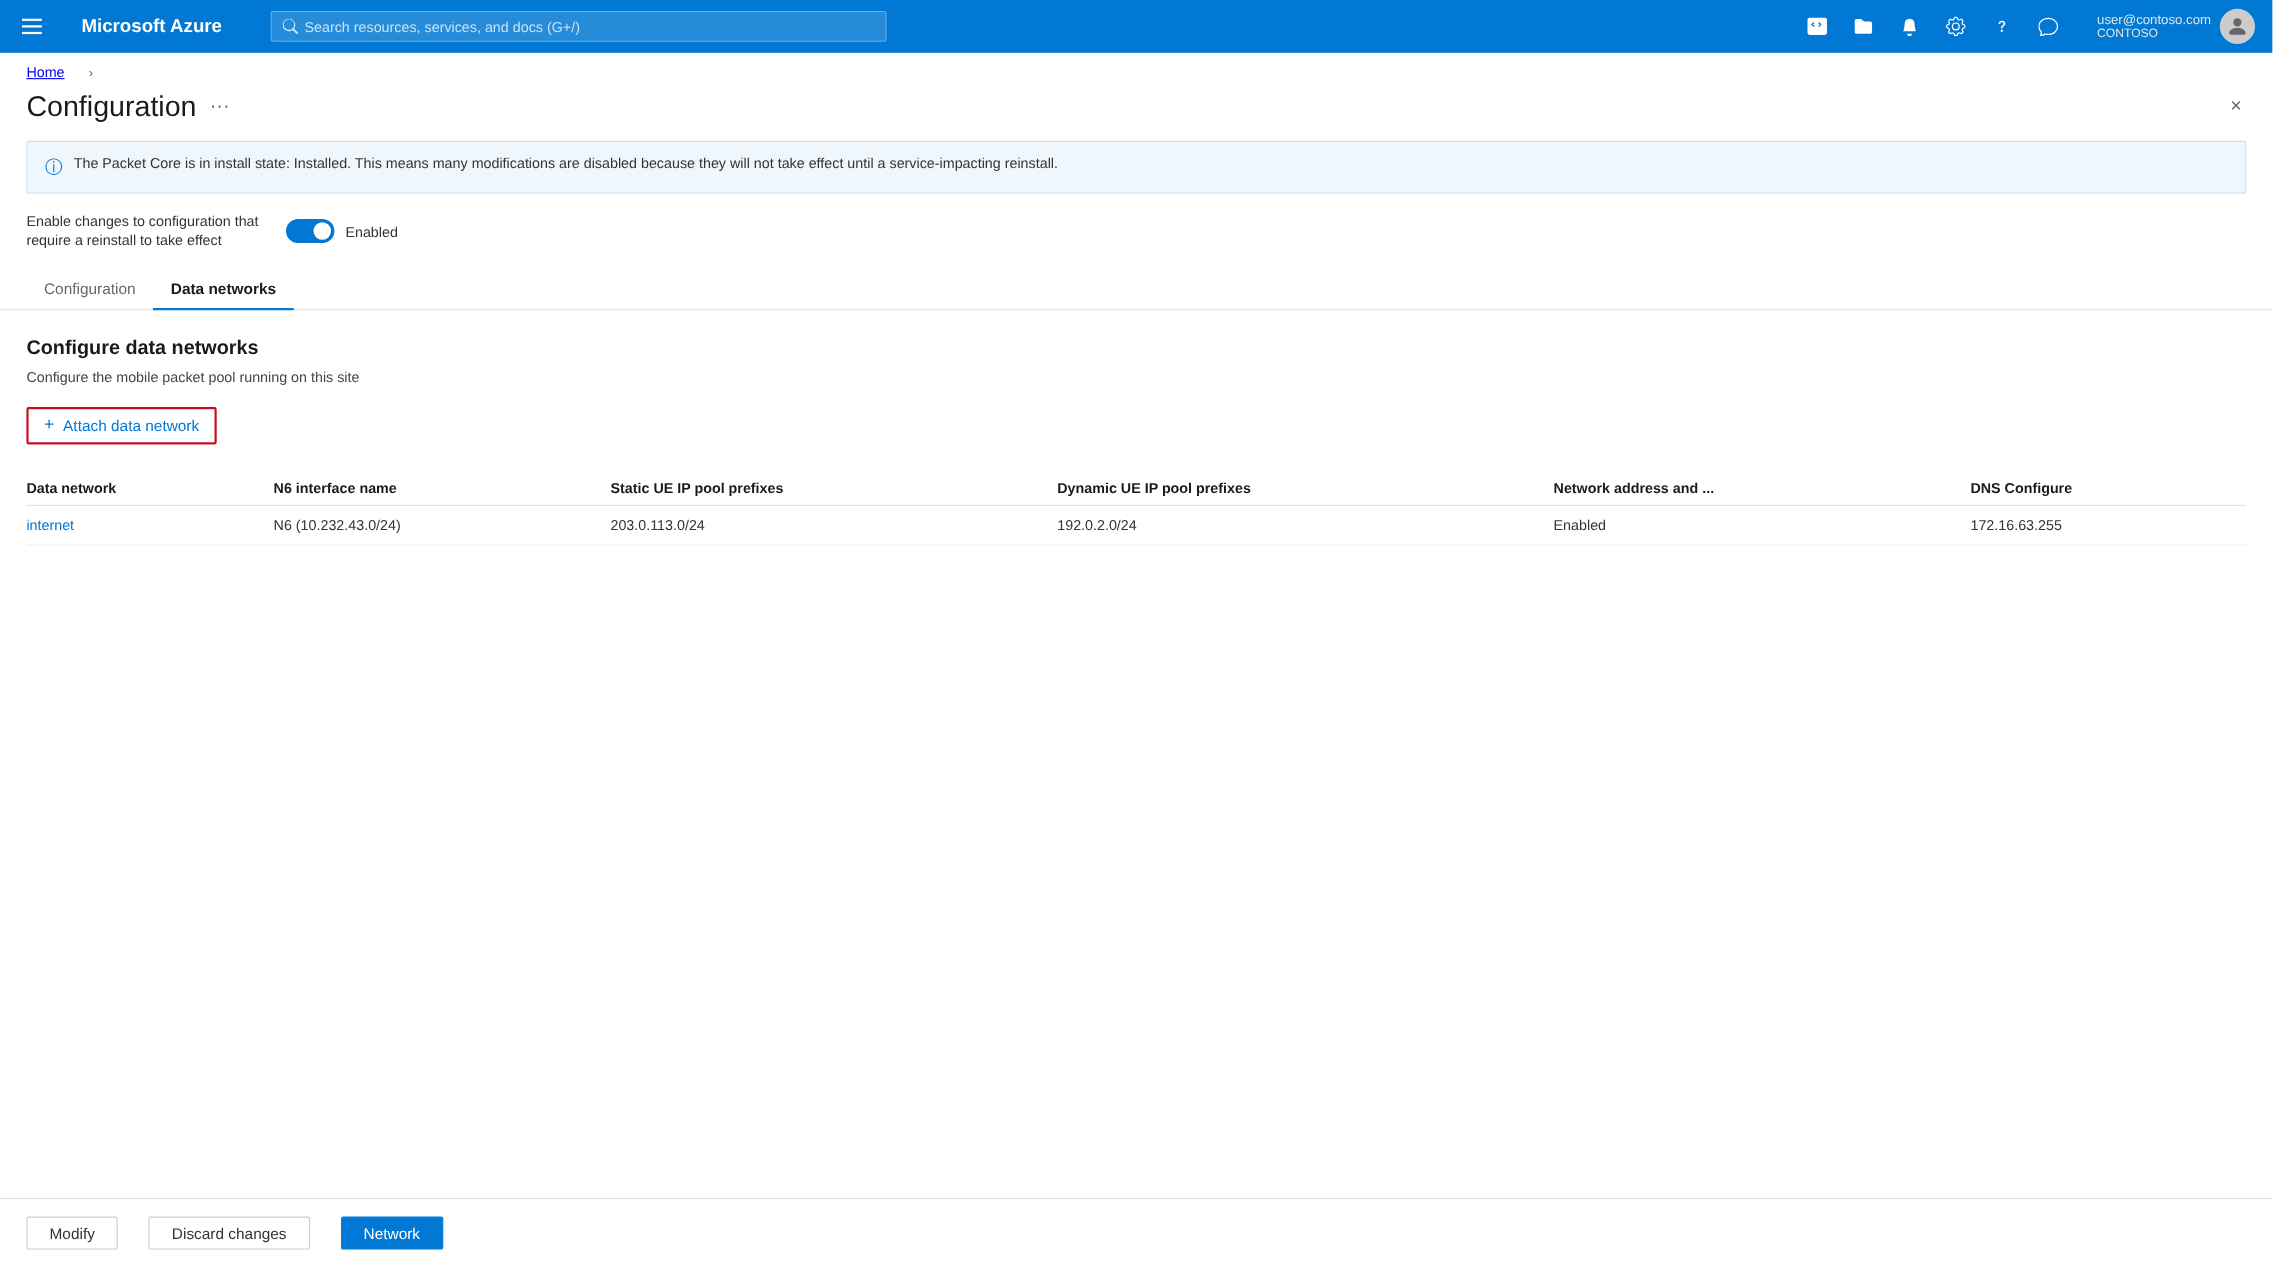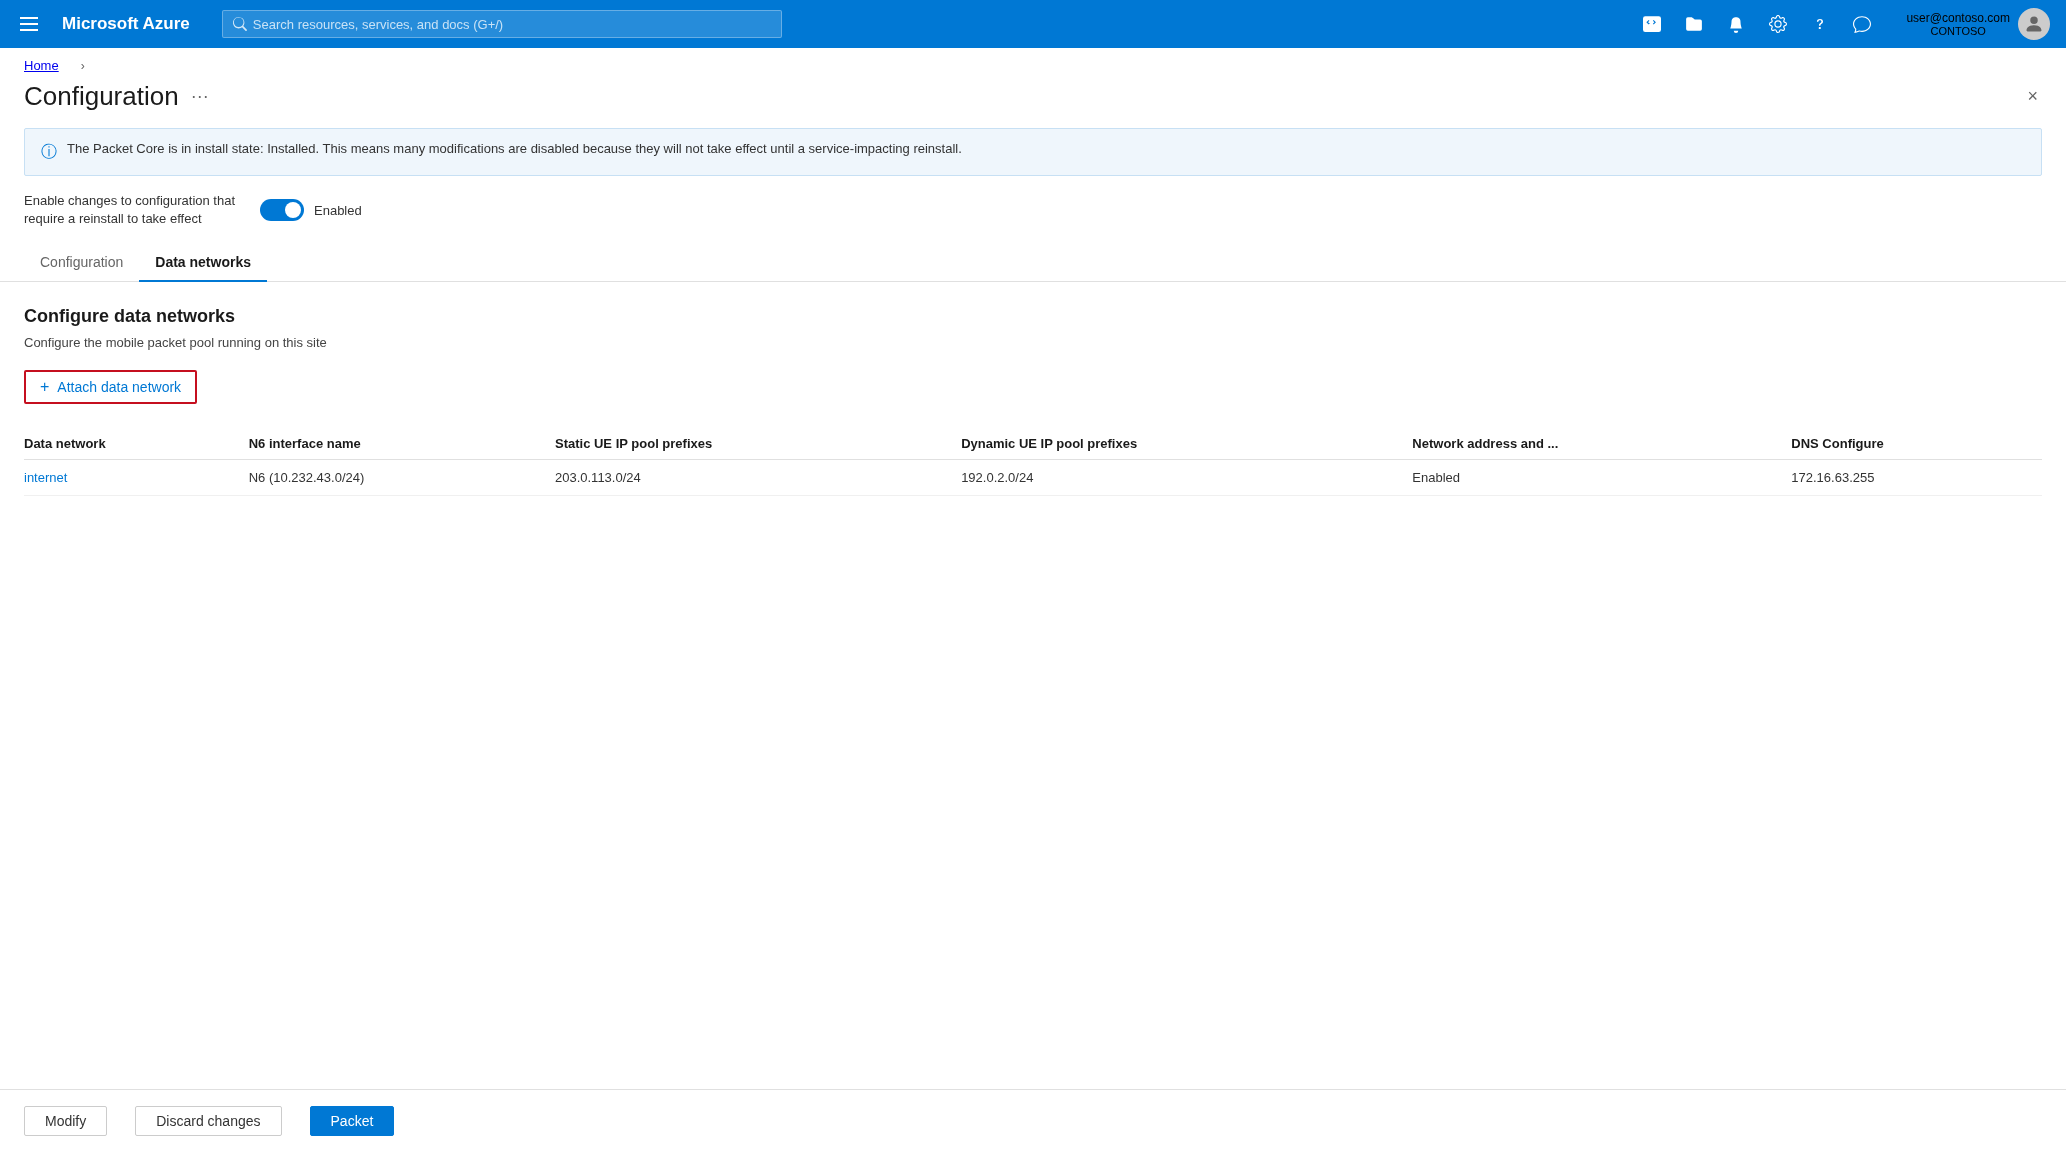--- a/index.html
+++ b/index.html
@@ -7,42 +7,42 @@
 
     
     .topbar {
       background: #0078d4;
       height: 48px;
       display: flex;
       align-items: center;
       padding: 0 16px;
       color: #fff;
       flex-shrink: 0;
-      gap: 12px;
+      gap: 24px;
     }
     .topbar-hamburger {
       display: flex; flex-direction: column; gap: 4px; cursor: pointer; padding: 4px;
     }
     .topbar-hamburger span { display: block; width: 18px; height: 2px; background: #fff; }
     .topbar-logo { font-size: 17px; font-weight: 600; color: #fff; margin-left: 8px; white-space: nowrap; }
     .topbar-search {
       flex: 1; max-width: 560px; margin-left: 20px;
       background: rgba(255,255,255,0.15); border: 1px solid rgba(255,255,255,0.3);
       border-radius: 2px; display: flex; align-items: center; padding: 0 10px; height: 28px; color: #fff;
     }
     .topbar-search input {
       background: transparent; border: none; outline: none; color: #fff; font-size: 13px; flex: 1;
     }
     .topbar-search input::placeholder { color: rgba(255,255,255,0.75); }
     .topbar-icons { display: flex; align-items: center; gap: 6px; margin-left: auto; }
     .topbar-icon-btn {
       width: 36px; height: 36px; display: flex; align-items: center; justify-content: center;
       border-radius: 2px; cursor: pointer; color: #fff; font-size: 16px;
     }
-    .topbar-user { display: flex; flex-direction: column; align-items: center; font-size: 12px; color: #000000; cursor: pointer; margin-left: 12px; }
+    .topbar-user { display: flex; flex-direction: column; align-items: flex-start; font-size: 12px; color: #e5e5e5; cursor: pointer; margin-left: 12px; }
     .topbar-user .email { font-size: 12px; }
     .topbar-user .org { font-size: 11px; }
     .topbar-avatar {
       width: 32px; height: 32px; border-radius: 50%; background: #ccc;
       display: flex; align-items: center; justify-content: center; overflow: hidden;
     }
     .topbar-avatar svg { width: 20px; height: 20px; fill: #666; }
 
     
     .main-content {
@@ -273,14 +273,14 @@
         </tr>
       </tbody>
     </table>
   </div>
 
 </div>
 
 <div class="footer">
   <button class="btn">Modify</button>
   <button class="btn">Discard changes</button>
-  <button class="btn btn-primary">Packet</button>
+  <button class="btn btn-primary">Network</button>
 </div>
 
 </body></html>

